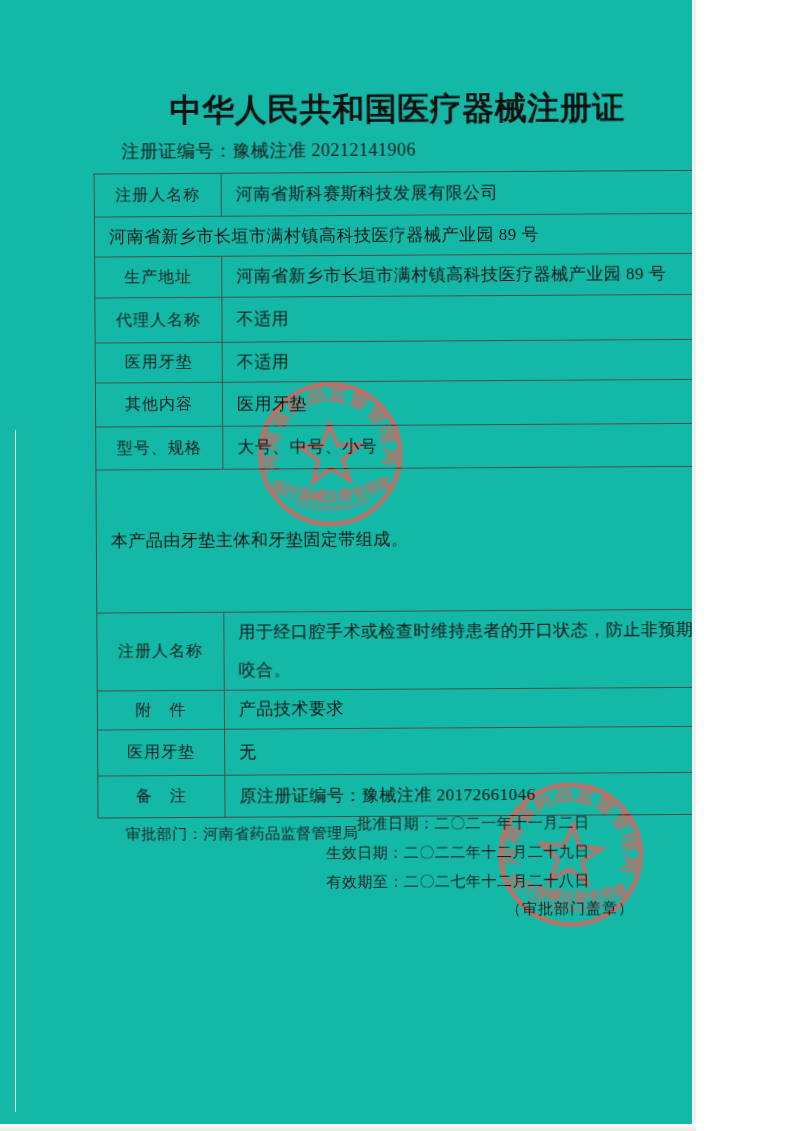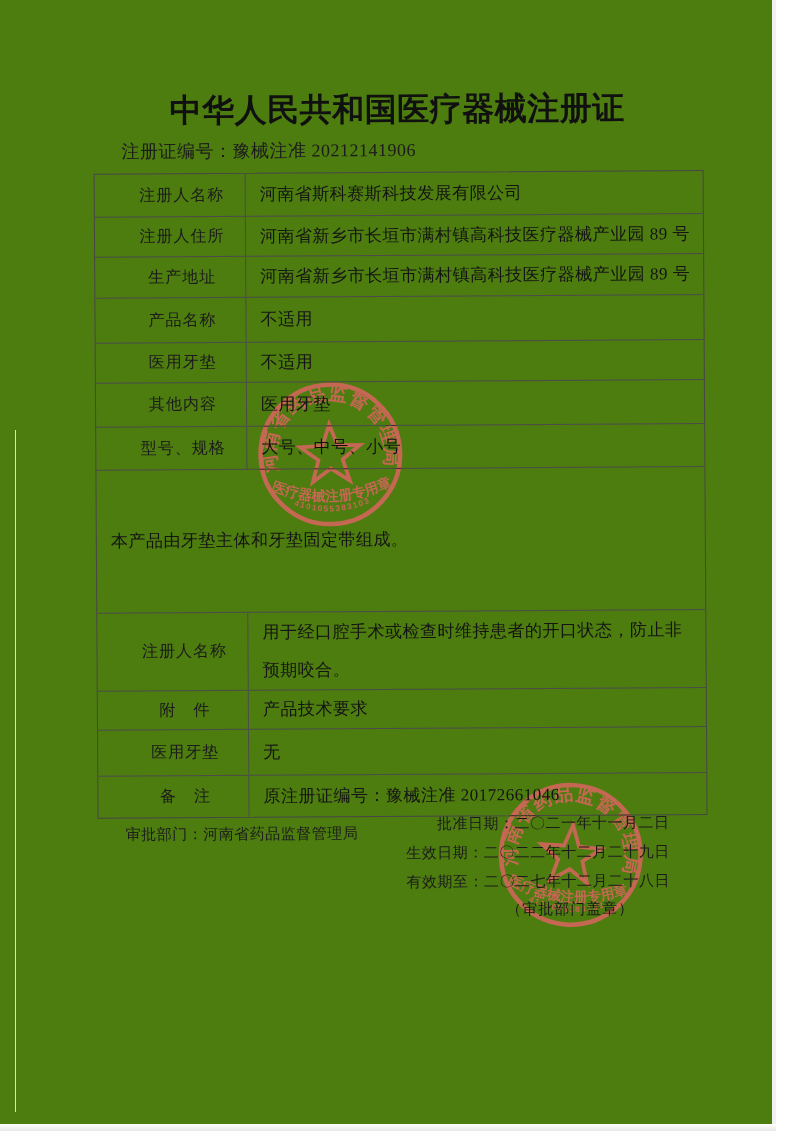--- a/index.html
+++ b/index.html
@@ -1,29 +1,29 @@
 <!DOCTYPE html>
 <html><head>
 <meta charset="utf-8">
 <style>
   html,body{margin:0;padding:0;background:#ffffff;}
   *{box-sizing:border-box;}
-  .page{position:relative;width:776px;height:1131px;background:#4d7c0f;overflow:hidden;
+  .page{position:relative;width:696px;height:1131px;background:#14b8a6;overflow:hidden;
         font-family:"Liberation Serif", serif;color:#1a1a1a;}
   .content{position:absolute;inset:0;transform:rotate(-0.35deg);transform-origin:50% 50%;}
 
   .doc-title{position:absolute;top:88px;left:0;width:800px;text-align:center;
              font-size:32px;font-weight:700;color:#101010;letter-spacing:0.5px;}
   .cert-no{position:absolute;top:138px;left:124px;font-size:18px;color:#1c1c1c;letter-spacing:0.5px;}
 
   .reg-table{position:absolute;top:172px;left:96px;width:610px;border:1px solid #474747;background:transparent;}
   .row{display:flex;align-items:stretch;border-top:1px solid #4c4c4c;}
   .row:first-child{border-top:none;}
   .cell-label{width:127px;border-right:1px solid #4c4c4c;display:flex;align-items:center;
-              justify-content:center;text-align:center;font-size:16px;color:#1b1b1b;letter-spacing:1px;margin-left:24px;}
+              justify-content:center;text-align:center;font-size:16px;color:#1b1b1b;letter-spacing:1px;}
   .cell-value{flex:1;display:flex;align-items:center;padding:0 12px 0 14px;font-size:17px;
               color:#141414;letter-spacing:0.5px;line-height:24px;}
   .row:nth-child(1){height:42px}.row:nth-child(2){height:40px}.row:nth-child(3){height:41px}
   .row:nth-child(4){height:45px}.row:nth-child(5){height:40px}.row:nth-child(6){height:44px}
   .row:nth-child(7){height:43px}.row:nth-child(8){height:143px}.row:nth-child(9){height:78px}
   .row:nth-child(10){height:39px}.row:nth-child(11){height:46px}.row:nth-child(12){height:42px}
   .row:nth-child(9) .cell-value{line-height:38px;}
 
   .dept-line{position:absolute;top:824px;left:124px;font-size:15px;color:#1c1c1c;letter-spacing:0.5px;}
   .dates-block{position:absolute;top:810px;right:108px;text-align:right;font-size:15px;
@@ -51,31 +51,30 @@
     <div class="doc-title">中华人民共和国医疗器械注册证</div>
     <div class="cert-no">注册证编号：豫械注准 20212141906</div>
 
     <div class="reg-table">
   <div class="row">
     <div class="cell-label">注册人名称</div>
     <div class="cell-value">河南省斯科赛斯科技发展有限公司</div>
   </div>
 
   <div class="row">
-    <div class="cell-label">注册人住所</div>
     <div class="cell-value">河南省新乡市长垣市满村镇高科技医疗器械产业园 89 号</div>
   </div>
 
   <div class="row">
     <div class="cell-label">生产地址</div>
     <div class="cell-value">河南省新乡市长垣市满村镇高科技医疗器械产业园 89 号</div>
   </div>
 
   <div class="row">
-    <div class="cell-label">产品名称</div>
+    <div class="cell-label">代理人名称</div>
     <div class="cell-value">不适用</div>
   </div>
 
   <div class="row">
     <div class="cell-label">医用牙垫</div>
     <div class="cell-value">不适用</div>
   </div>
 
   <div class="row">
     <div class="cell-label">其他内容</div>

